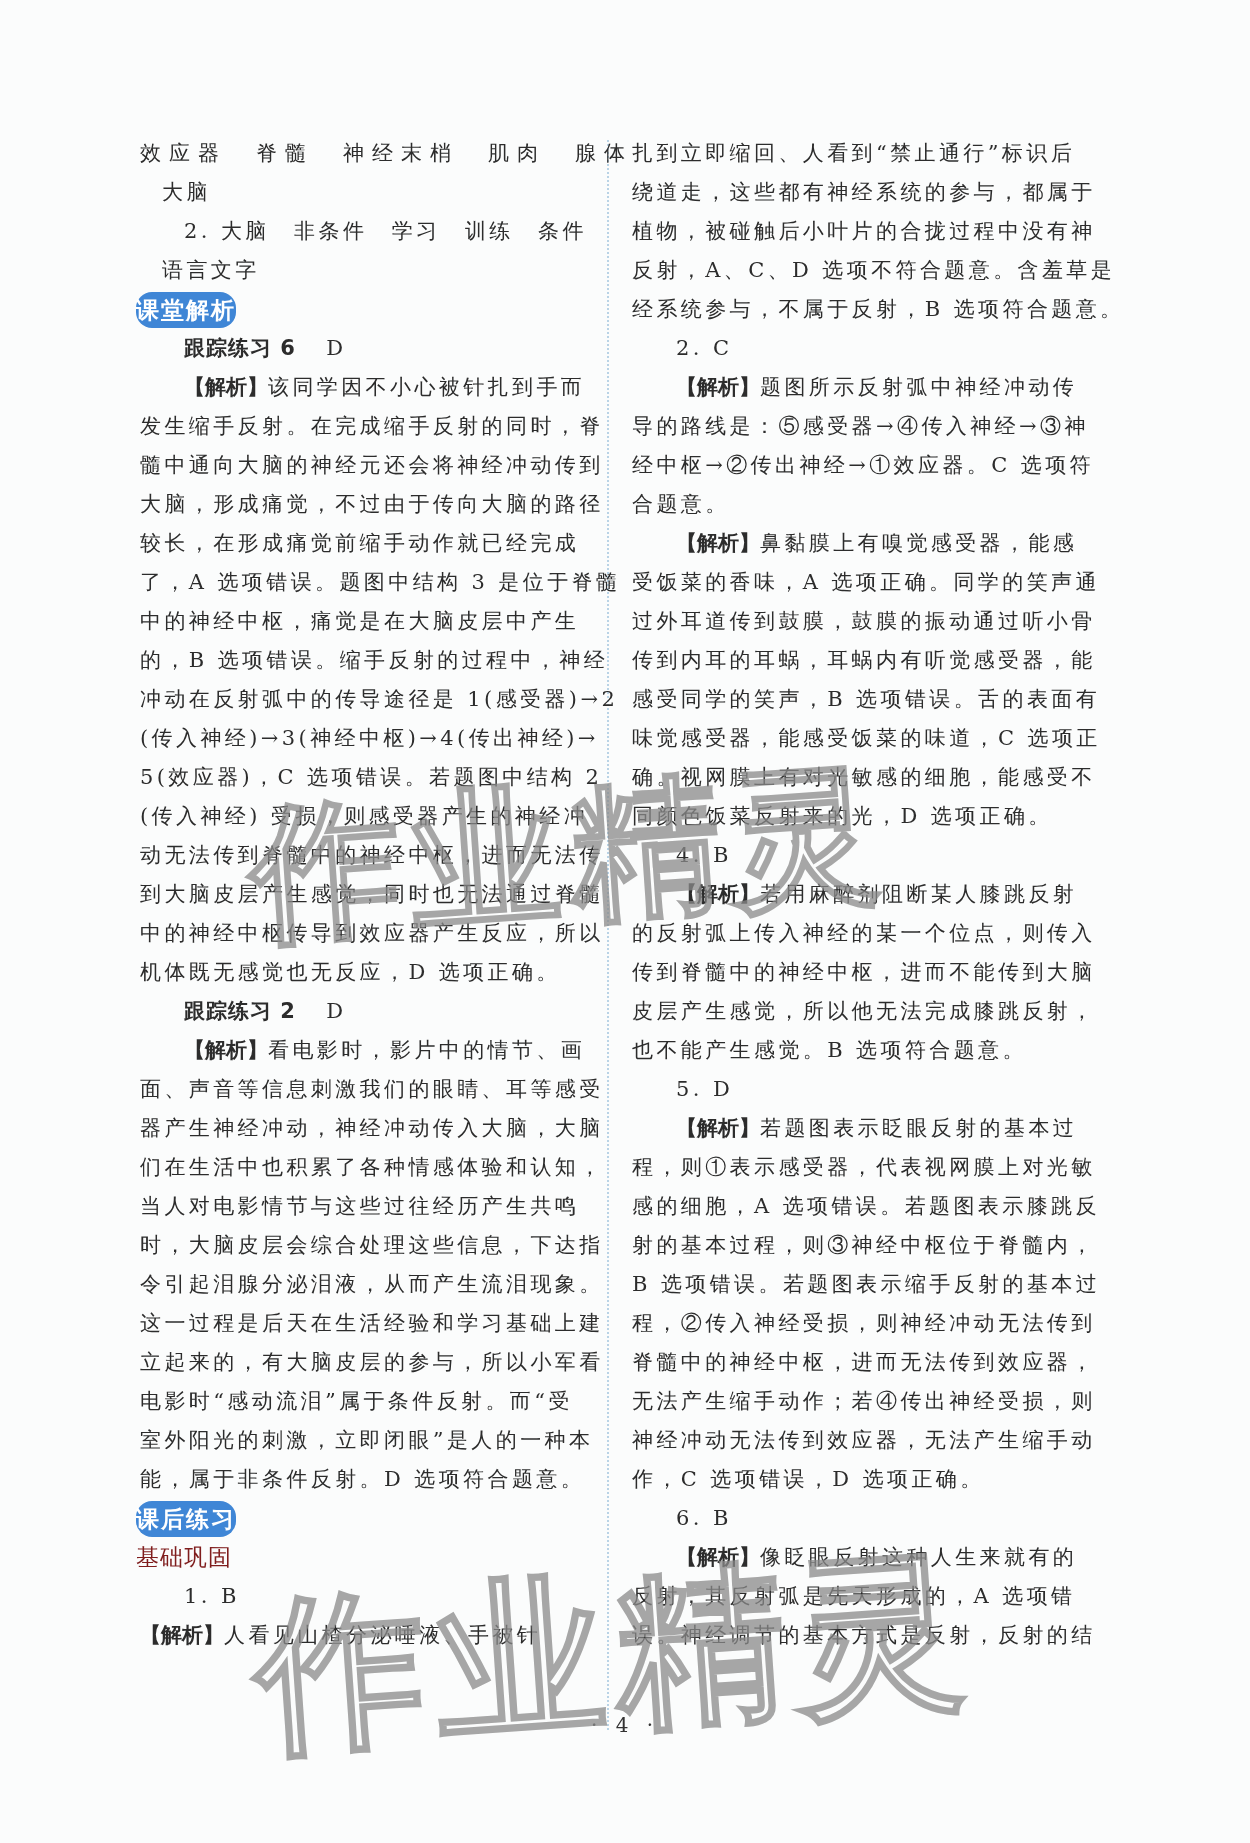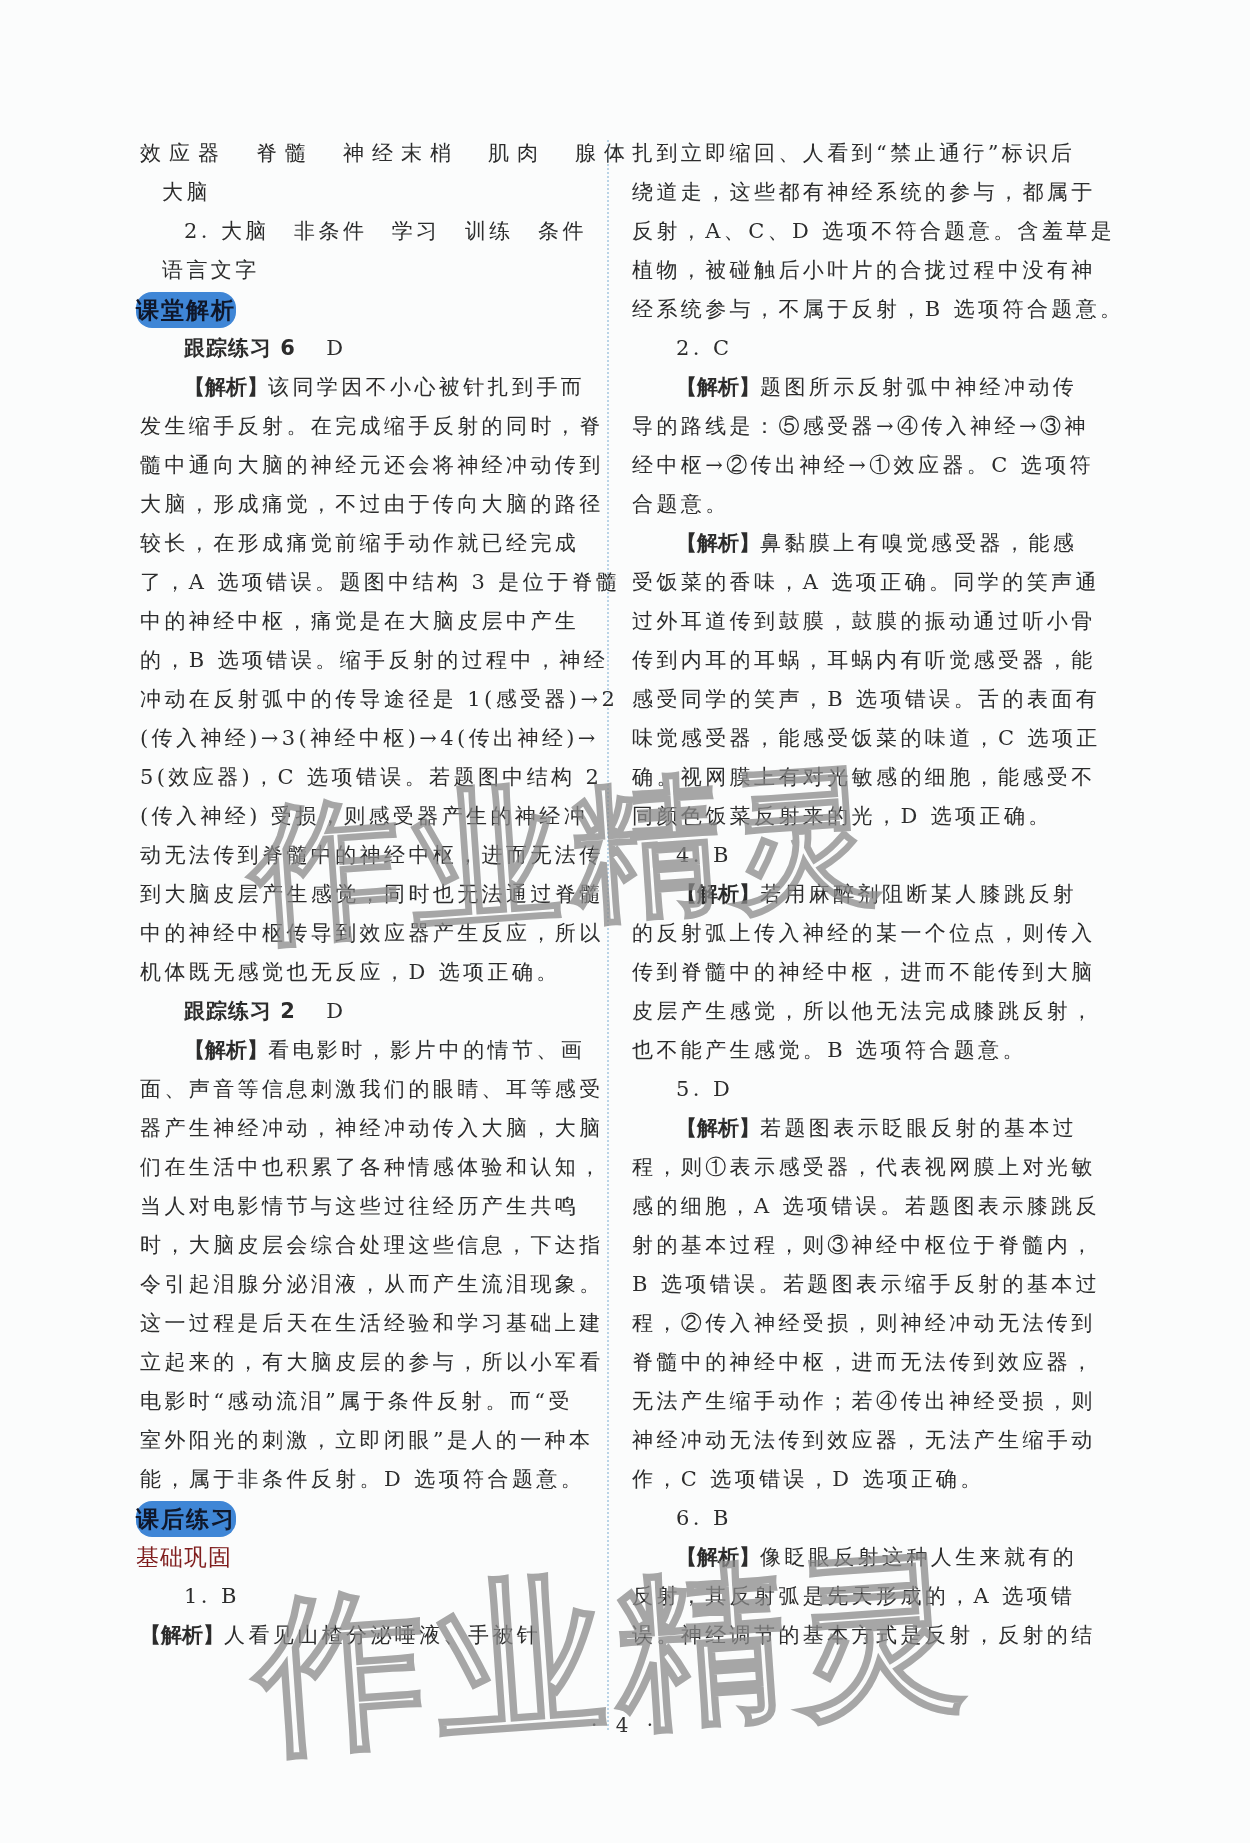--- a/index.html
+++ b/index.html
@@ -39,21 +39,21 @@
     letter-spacing: 1px;
   }
   .tag {
     font-family: "DejaVu Sans", "Liberation Sans", sans-serif;
     font-weight: bold;
     letter-spacing: 0;
   }
   .section-badge {
     display: inline-block;
     background: #3f86d6;
-    color: #0f172a;
+    color: #ffffff;
     font-family: "DejaVu Sans", "Liberation Sans", sans-serif;
     font-weight: bold;
     font-size: 23px;
     line-height: 36px;
     padding: 0 0;
     border-radius: 16px;
     letter-spacing: 2px;
     margin: 2px 0 1px -4px;
   }
   .sub-heading {
@@ -145,22 +145,22 @@
     <div class="line indent">
       <span>1.</span>
       <span>B</span>
     </div>
     <div class="line"><span class="tag">【解析】</span><span>人看见山楂分泌唾液、手被针</span></div>
   </div>
 
   <div class="col col-right">
     <div class="line">扎到立即缩回、人看到“禁止通行”标识后</div>
     <div class="line">绕道走，这些都有神经系统的参与，都属于</div>
+    <div class="line">植物，被碰触后小叶片的合拢过程中没有神</div>
     <div class="line">反射，A、C、D 选项不符合题意。含羞草是</div>
-    <div class="line">植物，被碰触后小叶片的合拢过程中没有神</div>
     <div class="line">经系统参与，不属于反射，B 选项符合题意。</div>
 
     <div class="line indent">
       <span>2.</span>
       <span>C</span>
     </div>
     <div class="line indent"><span class="tag">【解析】</span><span>题图所示反射弧中神经冲动传</span></div>
     <div class="line">导的路线是：⑤感受器→④传入神经→③神</div>
     <div class="line">经中枢→②传出神经→①效应器。C 选项符</div>
     <div class="line">合题意。</div>

